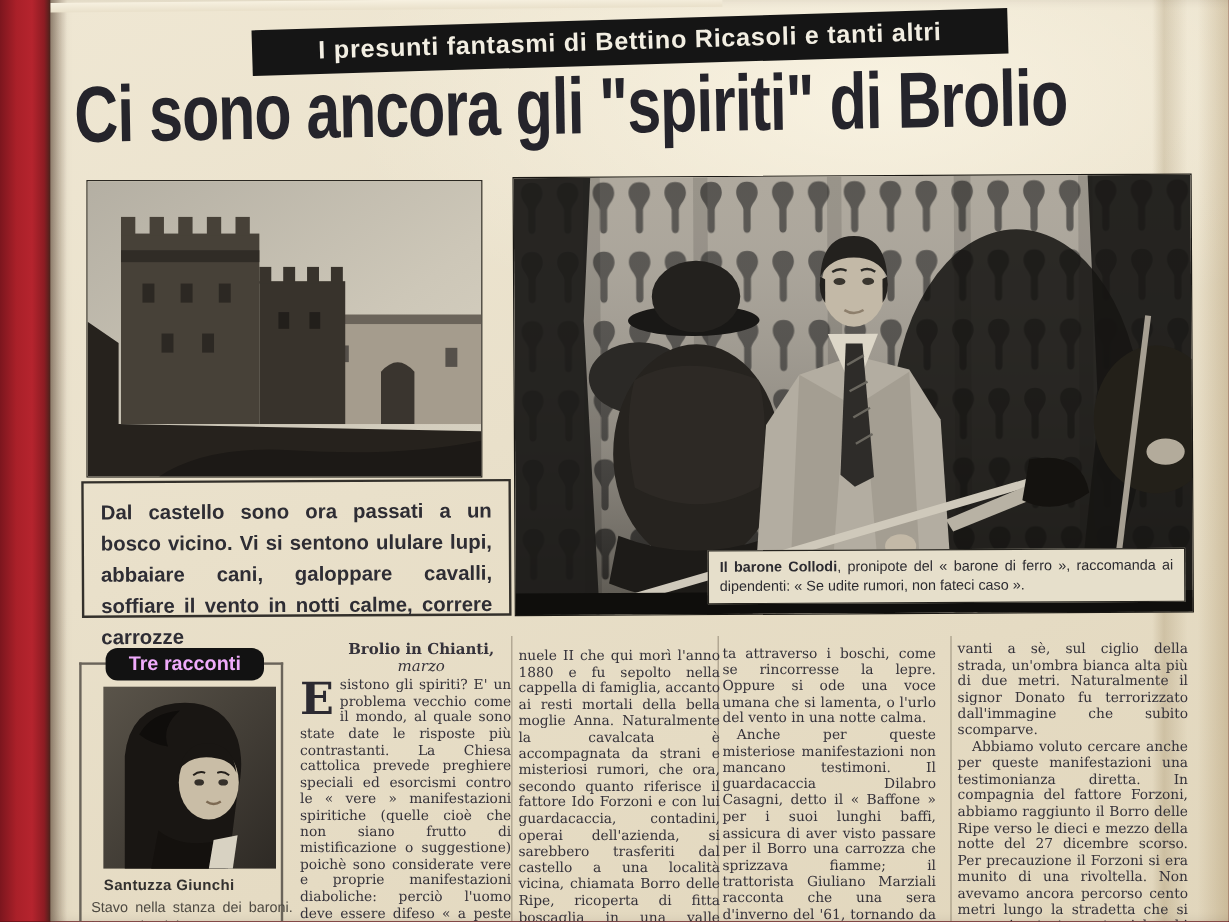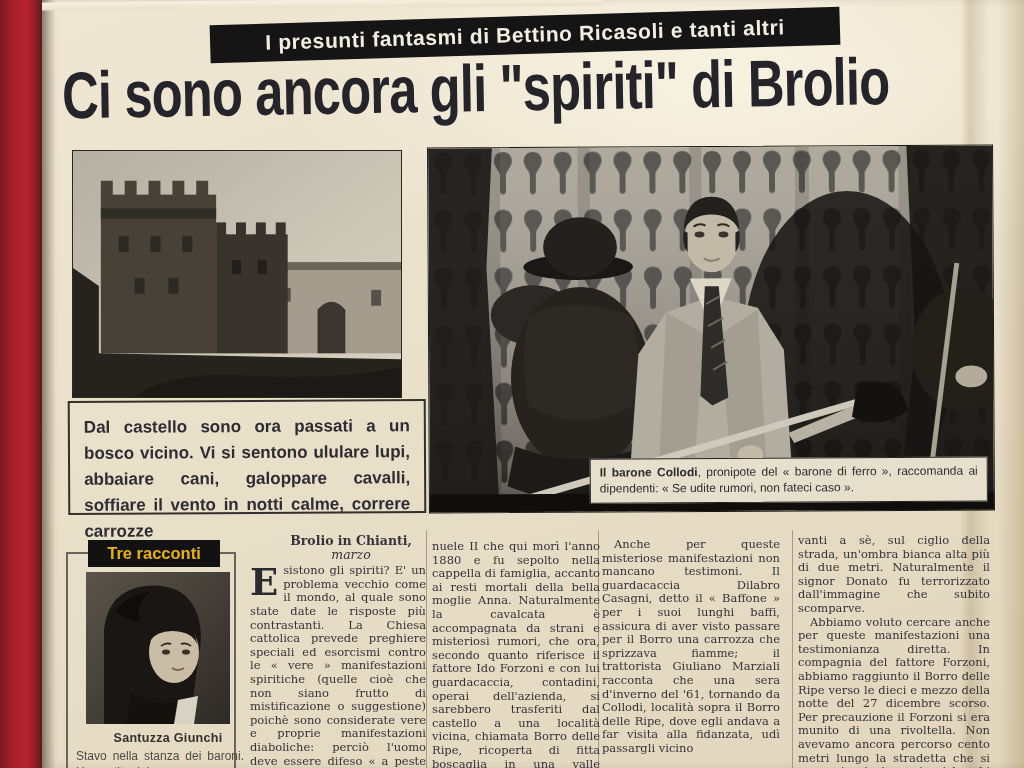--- a/index.html
+++ b/index.html
@@ -41,25 +41,25 @@
   .hero-photo { position:absolute; left:386px; top:146px; width:566px; height:366px;
     border:1px solid #191713; transform:rotate(-.3deg); }
   .hero-photo svg { display:block; width:100%; height:100%; }
   .hero-caption { position:absolute; right:6px; bottom:8px; width:398px;
     background:#e6dfcb; border:1px solid #26241f; padding:5px 9px 6px;
     font-size:12px; line-height:16px; color:#2c2b30; text-align:justify; }
 
   .sidebox-frame { position:absolute; left:24px; top:552px; width:170px; height:260px;
     border:2px solid #6a645a; border-bottom:none; }
   .sidebox-banner { position:absolute; left:46px; top:540px; width:132px; height:27px;
-    background:#121212; color:#eab308; font-size:16.5px; font-weight:bold;
-    text-align:center; line-height:27px; }
+    background:#121212; color:#f0abfc; font-size:16.5px; font-weight:bold;
+    text-align:center; line-height:27px;border-radius:10px; }
   .woman-photo { position:absolute; left:44px; top:572px; width:144px; height:152px; }
   .woman-photo svg { display:block; width:100%; height:100%; }
-  .witness-name { position:absolute; left:41px; top:731px; width:170px; text-align:center;
+  .witness-name { position:absolute; left:14px; top:731px; width:170px; text-align:center;
     font-weight:bold; font-size:12.5px; color:#33312f; letter-spacing:.3px; }
   .witness-text { position:absolute; left:34px; top:748px; width:168px;
     font-size:12px; line-height:16px; color:#4e4a42; text-align:justify; }
 
   .col { position:absolute; font-family:"DejaVu Serif",serif; font-size:11.5px;
     line-height:13.6px; color:#35323a; text-align:justify; }
   .col p { margin:0; }
   .col p.indent { text-indent:12px; }
   .col1 { left:208px; top:534px; width:176px; }
   .col2 { left:390px; top:540px; width:168px; }
@@ -238,20 +238,21 @@
       <div class="dateline"><b>Brolio in Chianti,</b> <i>marzo</i></div>
       <p><span class="dropcap">E</span><span>sistono gli spiriti? E' un problema vecchio come il mondo, al quale sono state date le risposte più contrastanti. La Chiesa cattolica prevede preghiere speciali ed esorcismi contro le « vere » manifestazioni spiritiche (quelle cioè che non siano frutto di mistificazione o suggestione) poichè sono considerate vere e proprie manifestazioni diaboliche: perciò l'uomo deve essere difeso « a peste fame et bello, et a deabulis pervagantibus in mundo ».</span></p>
 
     </div>
 
     <div class="col col2">
       <p>nuele II che qui morì l'anno 1880 e fu sepolto nella cappella di famiglia, accanto ai resti mortali della bella moglie Anna. Naturalmente la cavalcata è accompagnata da strani e misteriosi rumori, che ora, secondo quanto riferisce il fattore Ido Forzoni e con lui guardacaccia, contadini, operai dell'azienda, si sarebbero trasferiti dal castello a una località vicina, chiamata Borro delle Ripe, ricoperta di fitta boscaglia in una valle strettissima. In quel luogo, racconta la gente, nel passato, un frate pronunciò degli esorcismi contro il « fantasma ». E da allora al Borro delle Ripe si avvertono gli</p>
     </div>
 
     <div class="col col3">
+      <p>ta attraverso i boschi, come se rincorresse la lepre. Oppure si ode una voce umana che si lamenta, o l'urlo del vento in una notte calma.</p>
       <p class="indent">Anche per queste misteriose manifestazioni non mancano testimoni. Il guardacaccia Dilabro Casagni, detto il « Baffone » per i suoi lunghi baffi, assicura di aver visto passare per il Borro una carrozza che sprizzava fiamme; il trattorista Giuliano Marziali racconta che una sera d'inverno del '61, tornando da Collodi, località sopra il Borro delle Ripe, dove egli andava a far visita alla fidanzata, udì passargli vicino</p>
     </div>
 
     <div class="col col4">
       <p>vanti a sè, sul ciglio della strada, un'ombra bianca alta più di due metri. Naturalmente il signor Donato fu terrorizzato dall'immagine che subito scomparve.</p>
       <p class="indent">Abbiamo voluto cercare anche per queste manifestazioni una testimonianza diretta. In compagnia del fattore Forzoni, abbiamo raggiunto il Borro delle Ripe verso le dieci e mezzo della notte del 27 dicembre scorso. Per precauzione il Forzoni si era munito di una rivoltella. Non avevamo ancora percorso cento metri lungo la stradetta che si arrampica tortuosa tra i boschi dal Cragnolo al</p>
     </div>
   </div>
 </div>
 

